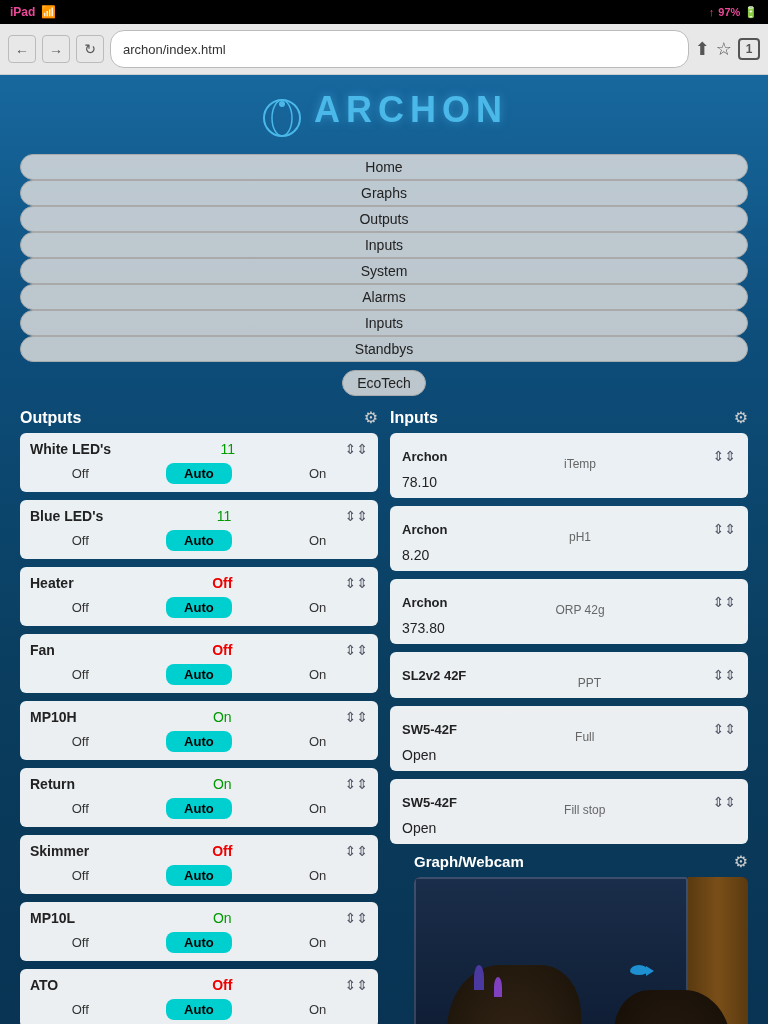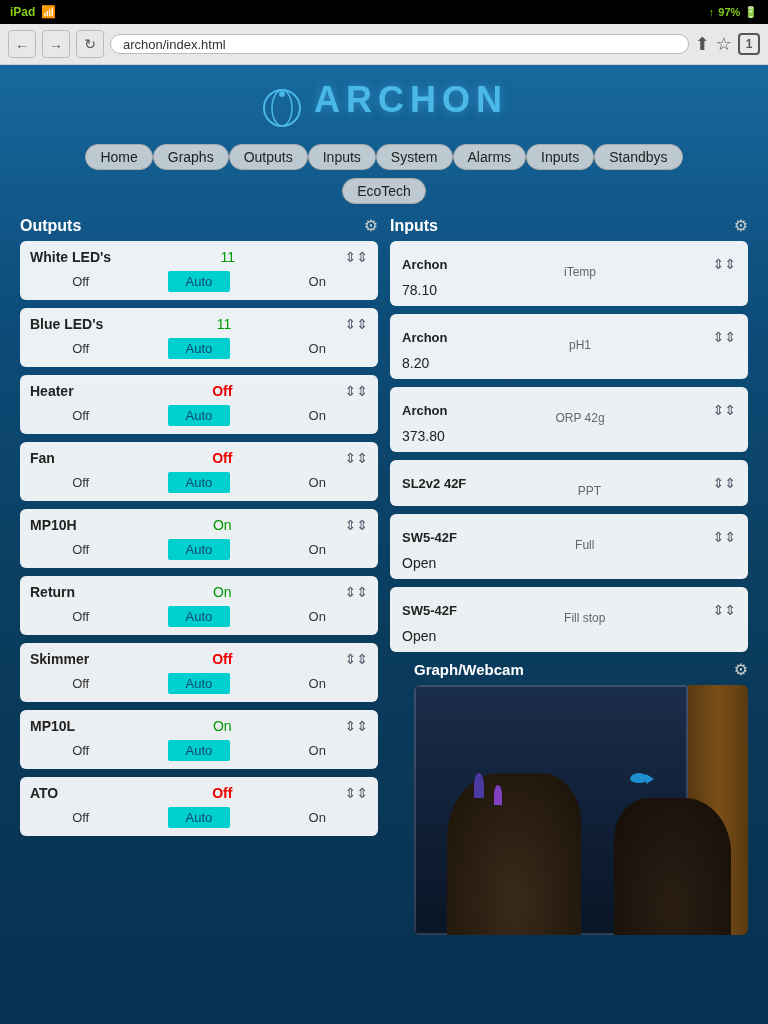--- a/index.html
+++ b/index.html
@@ -8,21 +8,21 @@
       min-height: 1024px;
       font-family: Arial, sans-serif;
       font-size: 14px;
       background: linear-gradient(180deg, #1a6fa8 0%, #0d4d7a 30%, #0a3d5e 60%, #083050 100%);
       overflow-x: hidden;
     }
 
     
     .status-bar {
       background: #000;
-      color: #84cc16;
+      color: #ec4899;
       height: 24px;
       display: flex;
       align-items: center;
       justify-content: space-between;
       padding: 0 10px;
       font-size: 12px;
       font-weight: bold;
     }
     .status-bar-left { display: flex; align-items: center; gap: 6px; }
     .status-bar-center { flex: 1; text-align: center; }
@@ -43,21 +43,21 @@
       border-radius: 4px;
       width: 28px;
       height: 28px;
       display: flex; align-items: center; justify-content: center;
       cursor: pointer;
       font-size: 14px;
       color: #555;
     }
     .url-bar {
       flex: 1;
-      height: 20px;
+      height: 38px;
       border: 1px solid #bbb;
       border-radius: 14px;
       background: #fff;
       padding: 0 12px;
       font-size: 13px;
       color: #333;
       display: flex; align-items: center;
     }
     .browser-actions { display: flex; align-items: center; gap: 6px; }
     .browser-actions span { font-size: 18px; color: #555; cursor: pointer; }
@@ -95,20 +95,21 @@
       vertical-align: middle;
       margin-right: 6px;
     }
 
     
     .nav-menu {
       display: flex;
       flex-wrap: wrap;
       justify-content: center;
       margin-bottom: 8px;
+      flex-direction: column;
     }
     .nav-btn-menu {
       background: rgba(220,220,220,0.85);
       border: 1px solid #aaa;
       border-radius: 14px;
       padding: 4px 14px;
       font-size: 14px;
       cursor: pointer;
       color: #222;
     }
@@ -171,25 +172,25 @@
       background: none;
       border: none;
       font-size: 13px;
       color: #333;
       cursor: pointer;
       padding: 2px 6px;
     }
     .ctrl-auto {
       background: #00cfcf;
       border: none;
-      border-radius: 2px;
+      border-radius: 8px;
       padding: 3px 18px;
       font-size: 13px;
-      color: #0c4a6e;
-      font-weight: normal;
+      color: #000000;
+      font-weight: bold;
       cursor: pointer;
       min-width: 60px;
     }
 
     
     .input-card {
       background: rgba(255,255,255,0.92);
       border-radius: 6px;
       margin-bottom: 8px;
       padding: 8px 12px;

